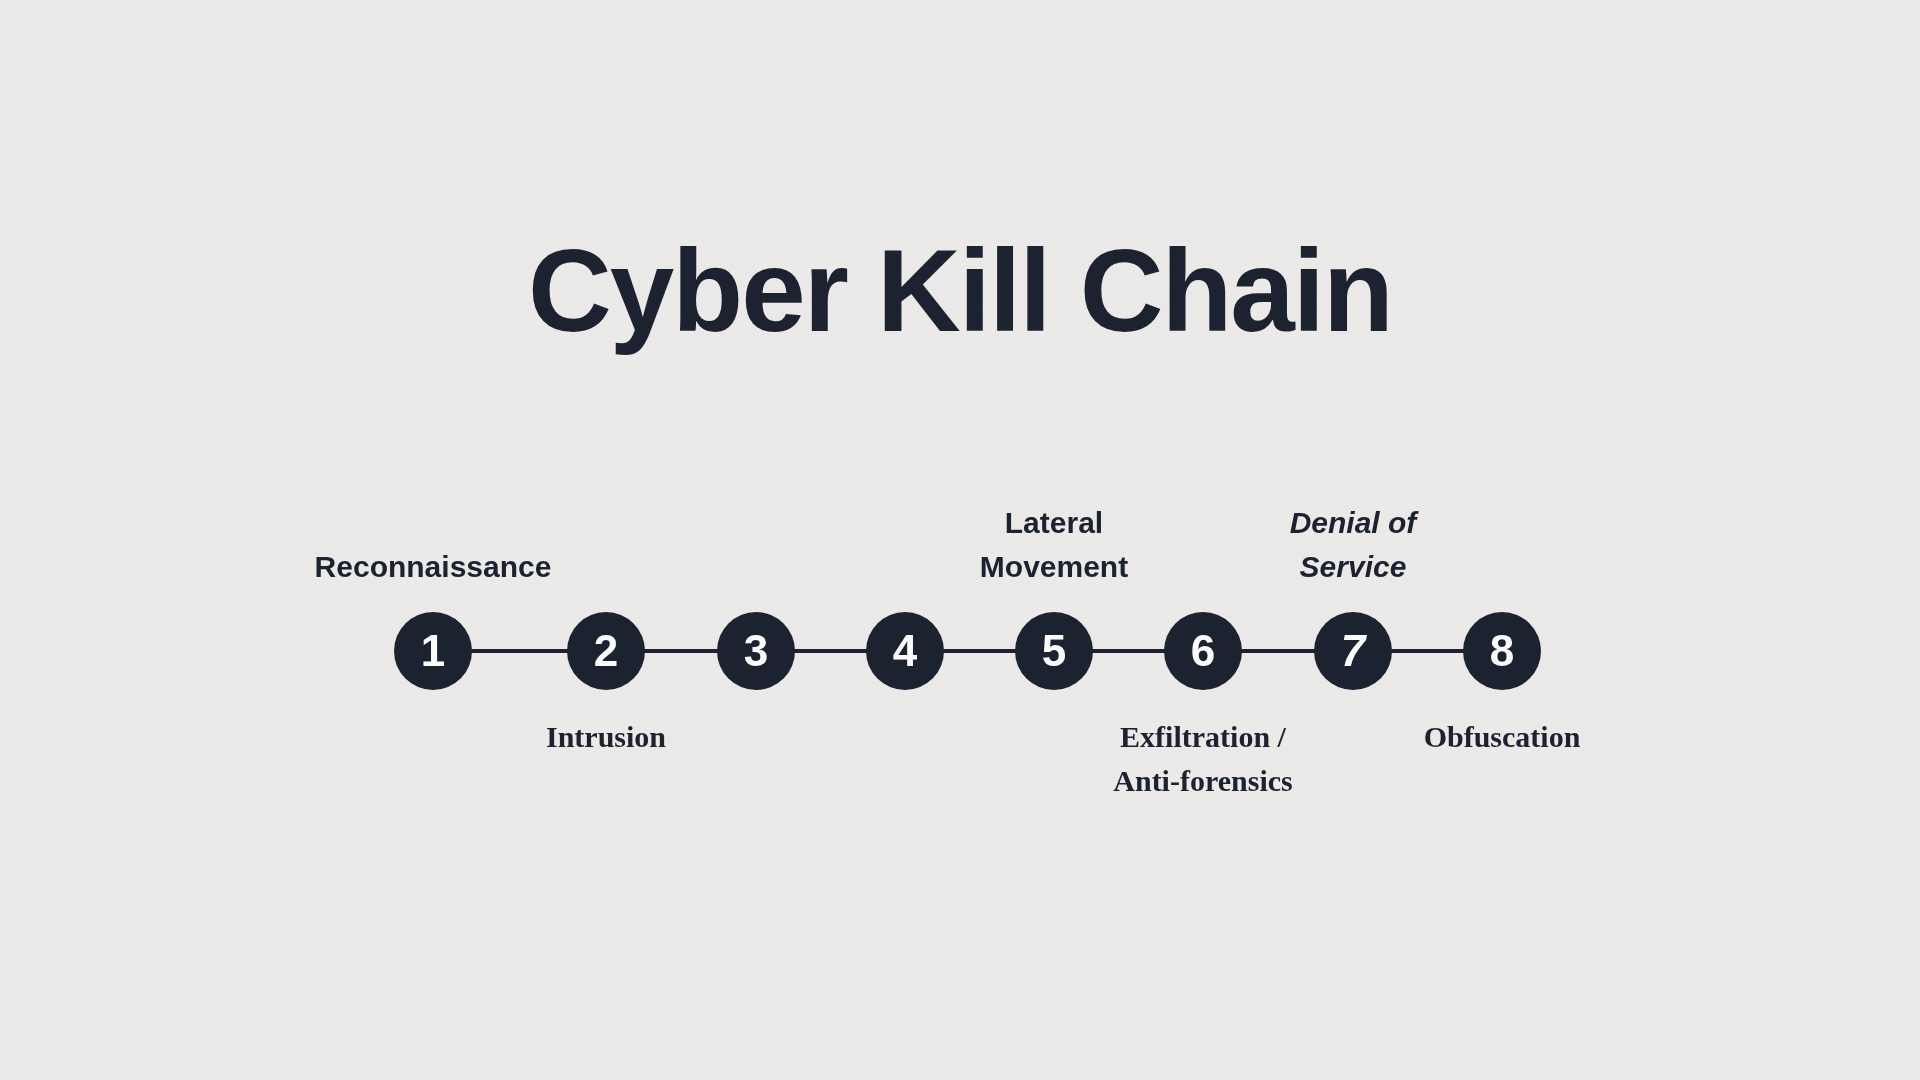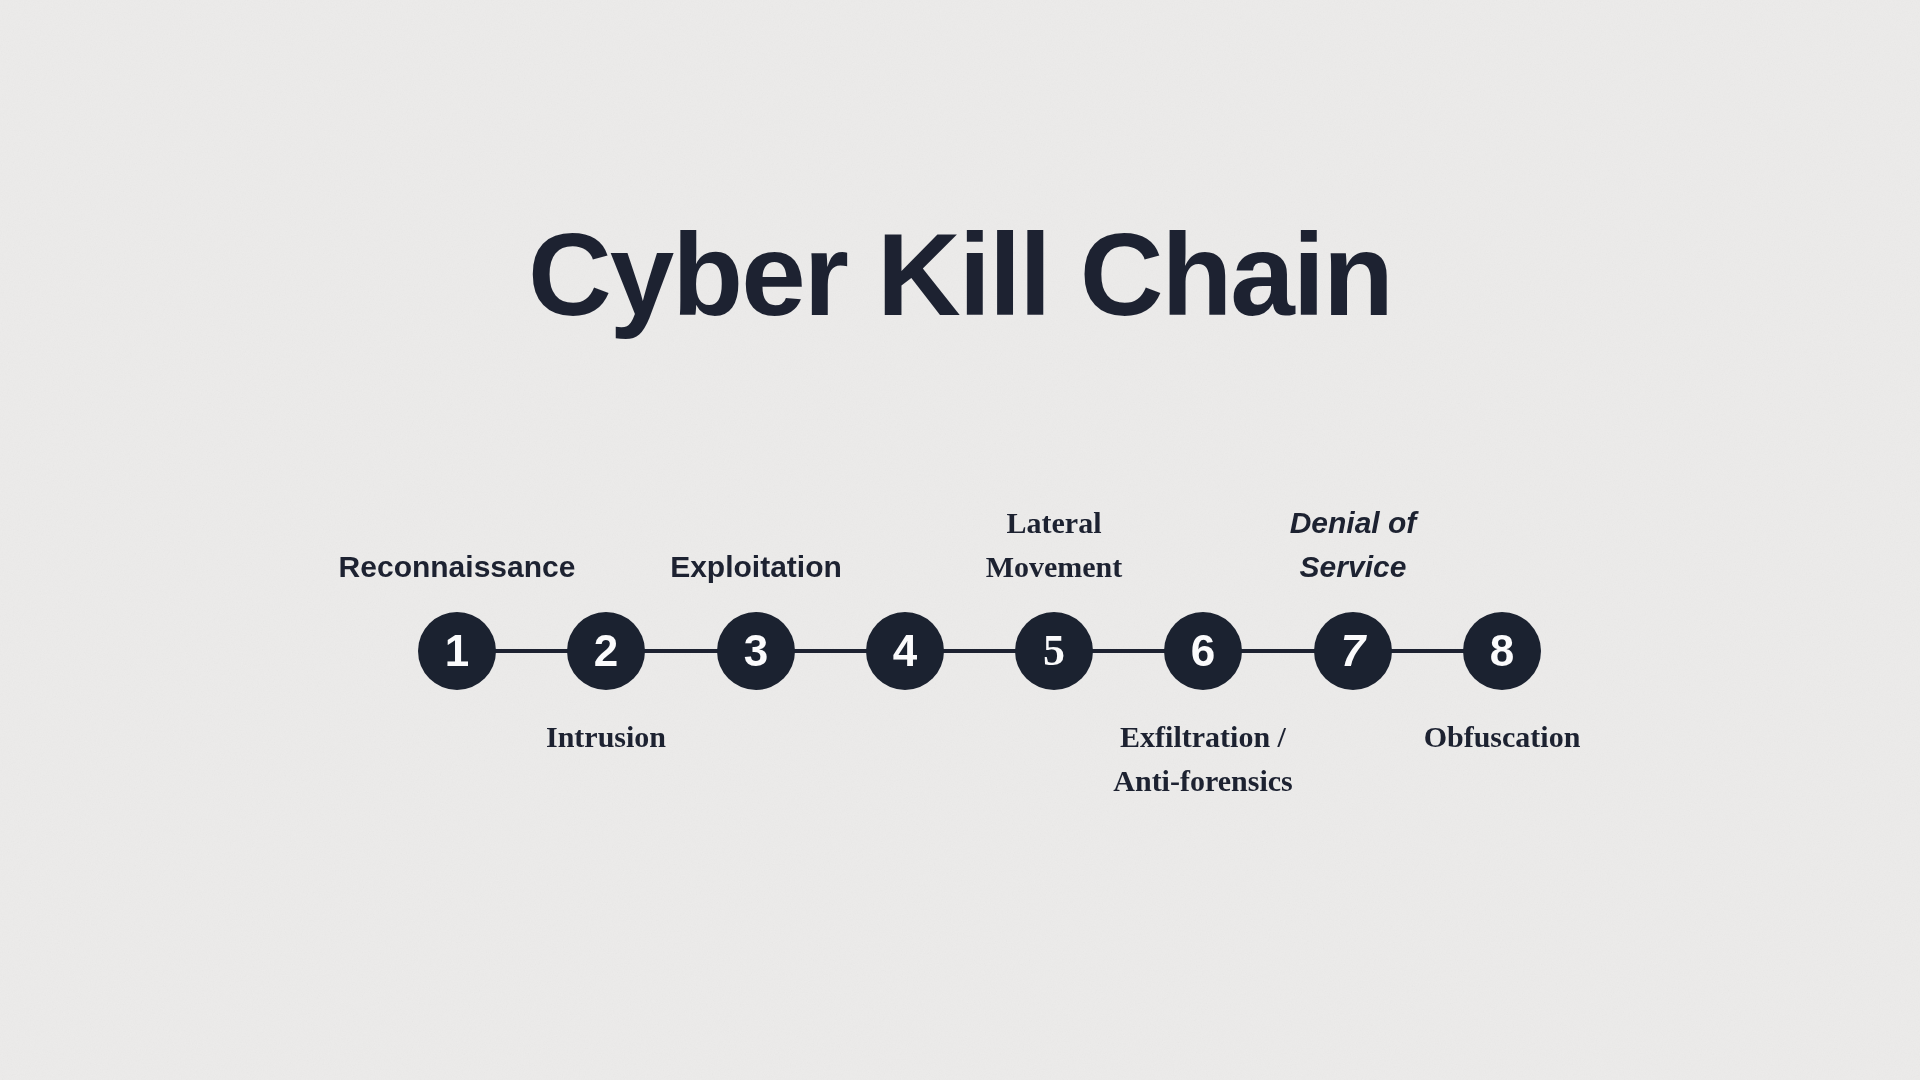--- a/index.html
+++ b/index.html
@@ -20,21 +20,21 @@
   .noise-layer {
     position: absolute;
     inset: 0;
     width: 1920px;
     height: 1080px;
     pointer-events: none;
     z-index: 1;
   }
   .page-title {
     position: absolute;
-    top: 206px;
+    top: 222px;
     left: 0;
     width: 1920px;
     text-align: center;
     font-size: 116px;
     font-weight: 700;
     letter-spacing: -2px;
     line-height: 1.2;
     color: var(--ink);
     z-index: 2;
   }
@@ -87,25 +87,25 @@
     justify-content: center;
     z-index: 3;
   }
   .node .num {
     color: var(--num);
     font-size: 44px;
     font-weight: 700;
     line-height: 1;
   }
   
-  .step-1 { left: 457px;  }
+  .step-1 { left: 433px;  }
   .step-2 { left: 606px;  }
   .step-3 { left: 756px;  }
   .step-4 { left: 905px;  }
-  .step-5 { left: 1054px; font-family: Liberation Serif, serif; }
+  .step-5 { left: 1054px; }
   .step-6 { left: 1203px; }
   .step-7 { left: 1353px; font-style: italic; }
   .step-8 { left: 1502px; }
 </style>
 </head>
 <body>
 
 <svg class="noise-layer" width="1920" height="1080" xmlns="http://www.w3.org/2000/svg">
   <filter id="grain">
     <feTurbulence type="fractalNoise" baseFrequency="0.82" numOctaves="2" stitchTiles="stitch"></feTurbulence>
@@ -127,21 +127,20 @@
   </div>
 
   <div class="step step-2">
     <div class="node">
       <span class="num">2</span>
     </div>
     <div class="step-label bottom">Intrusion</div>
   </div>
 
   <div class="step step-3">
-    <div class="step-label top">Exploitation</div>
     <div class="node">
       <span class="num">3</span>
     </div>
   </div>
 
   <div class="step step-4">
     <div class="node">
       <span class="num">4</span>
     </div>
   </div>

